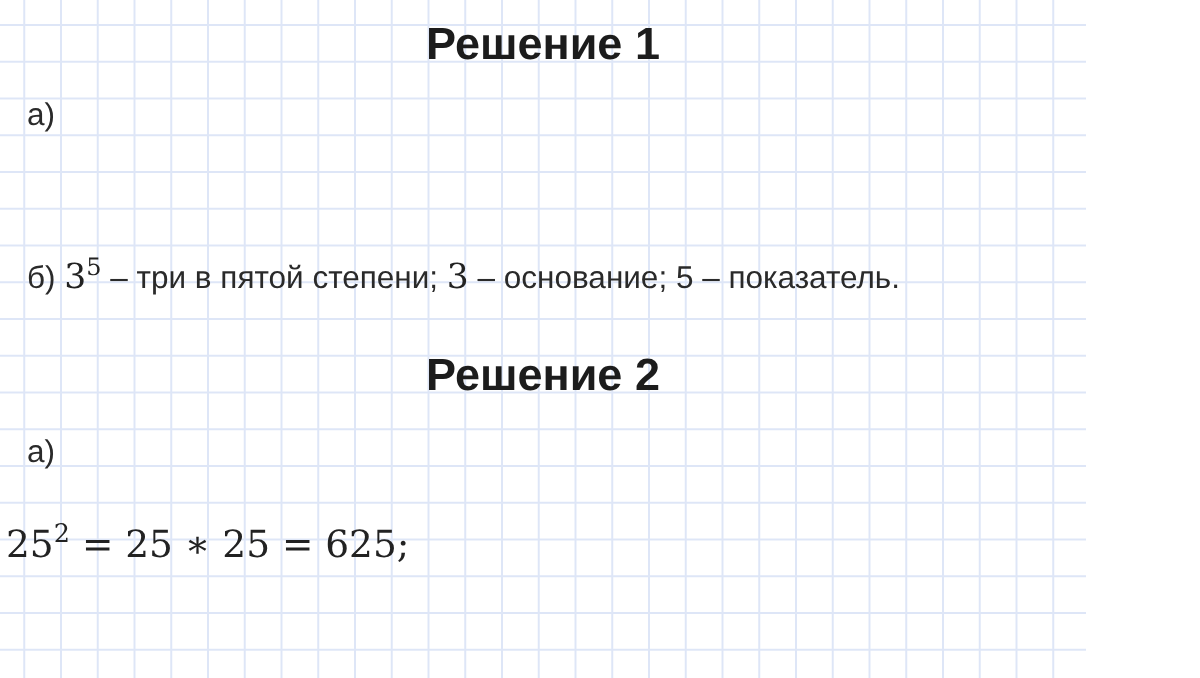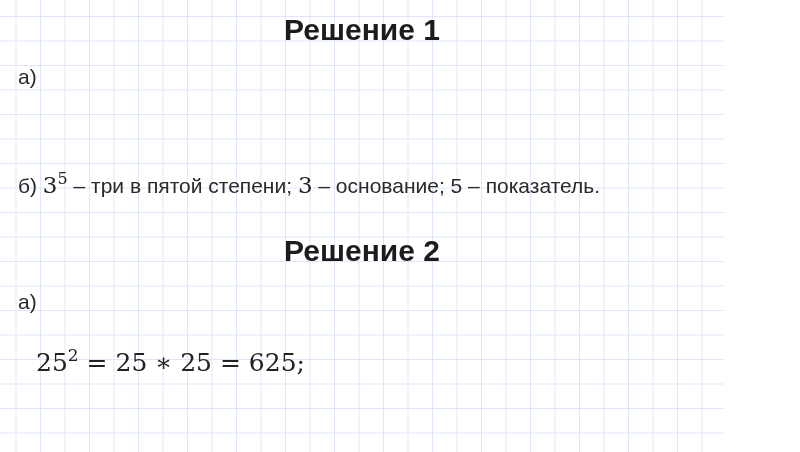--- a/index.html
+++ b/index.html
@@ -69,16 +69,16 @@
 
   <div class="abs label" style="left:18px; top:62px;">а)</div>
 
 
   <div class="abs line" style="left:18px; top:168px;text-align:center;"><span class="t">б) </span><span class="m">3</span><span class="sup">5</span><span class="t"> – три в пятой степени; </span><span class="m">3</span><span class="t"> – основание; </span><span class="t">5 – показатель.</span></div>
 
   <div class="abs title" style="top:233px;">Решение 2</div>
 
   <div class="abs label" style="left:18px; top:287px;">а)</div>
 
-  <div class="abs line mathline" style="left:36px; top:346px;"><span class="m">25</span><span class="sup">2</span><span class="m"> = 25 ∗ 25 = 625;</span></div>
+  <div class="abs line mathline" style="left:4px; top:346px;"><span class="m">25</span><span class="sup">2</span><span class="m"> = 25 ∗ 25 = 625;</span></div>
 
 
 </div>
 
 </body></html>

